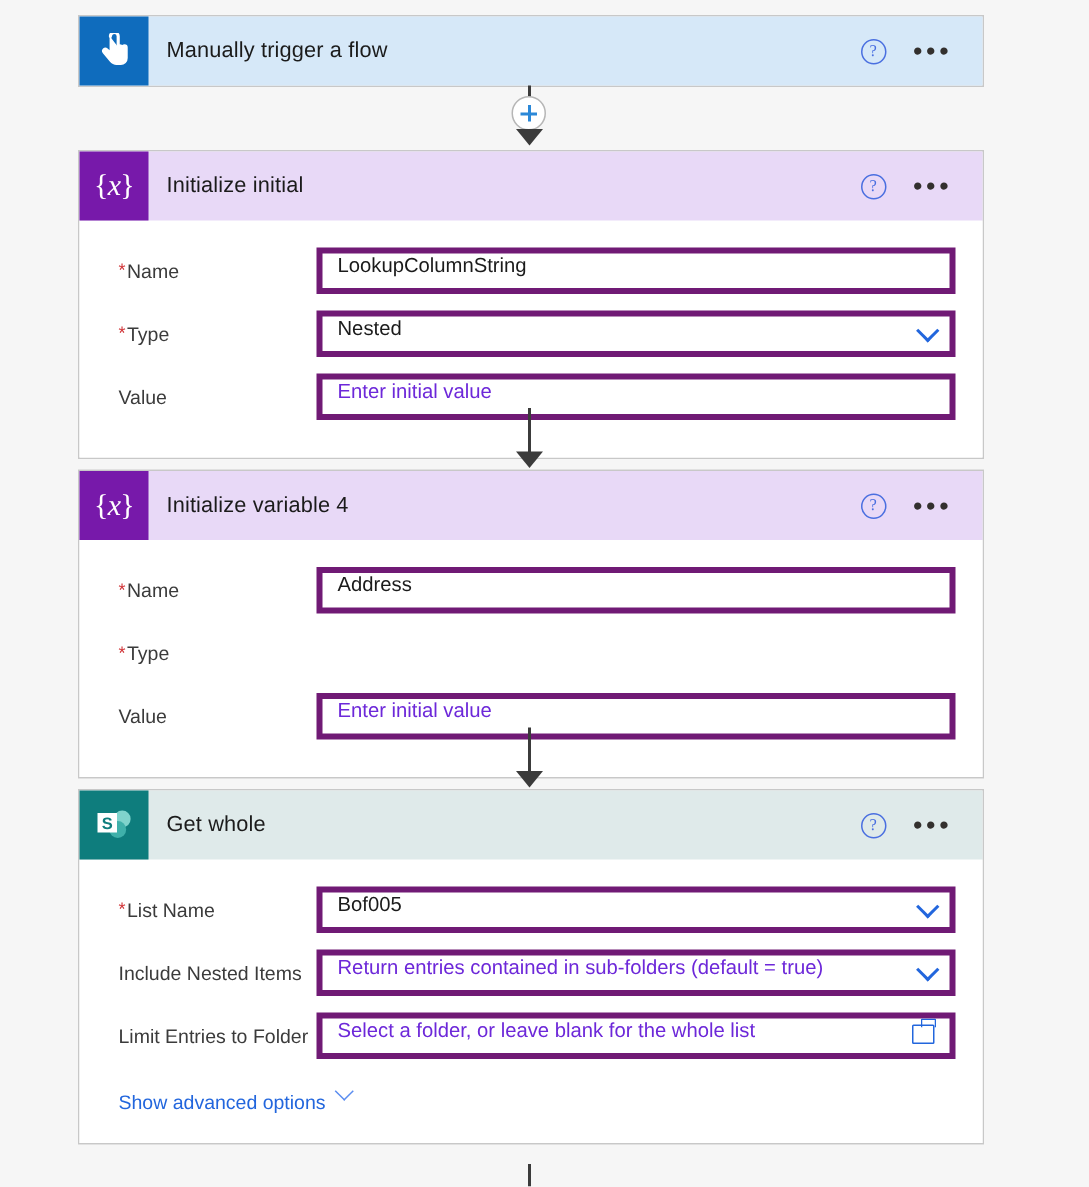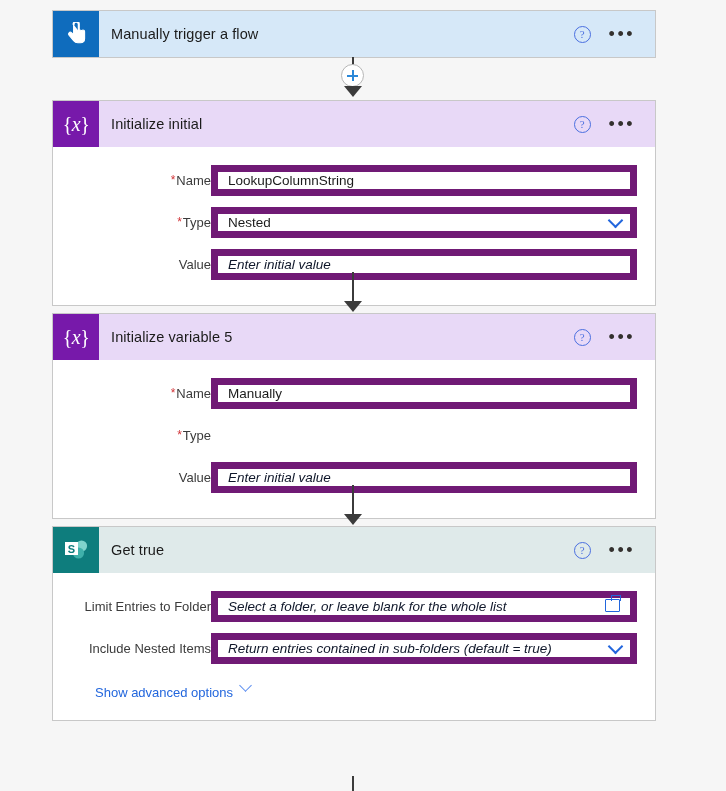--- a/index.html
+++ b/index.html
@@ -87,42 +87,41 @@
     min-height: 38px;
     margin-bottom: 4px;
   }
   .field-label {
     width: 140px;
     flex: 0 0 140px;
     font-size: 13px;
     color: #3b3b3b;
     padding-left: 8px;
     white-space: nowrap;
-    text-align: right;
   }
   .req-star {
     color: #d13438;
     font-size: 12px;
     vertical-align: top;
     margin-right: 1px;
   }
   .field-control {
     position: relative;
     flex: 1 1 auto;
     height: 31px;
-    border: 7px solid #701a75;
+    border: 4px solid #701a75;
     background: #fff;
     display: flex;
-    align-items: center;
+    align-items: flex-start;
     padding: 0 30px 0 10px;
     font-size: 13.5px;
     color: #1b1b1b;
   }
   .field-control.plain { padding-right: 10px; }
-  .field-control .ph { color: #0f172a; font-style: italic; }
+  .field-control .ph { color: #6d28d9; }
 
   .chev {
     position: absolute;
     right: 9px; top: 50%;
     width: 11px; height: 11px;
     margin-top: -7px;
     border-right: 2px solid #2266dd;
     border-bottom: 2px solid #2266dd;
     transform: rotate(45deg);
   }
@@ -178,21 +177,20 @@
     right: 16px; top: 11px;
     width: 13px; height: 9px;
     background: #6f9df5;
   }
 
   
   .adv-row {
     display: flex;
     gap: 8px;
     padding: 14px 0 2px 8px;
-    margin-left: 16px;
   }
   .adv-link {
     color: #2266dd;
     font-size: 13px;
     cursor: pointer;
   }
   .adv-chev {
     width: 9px; height: 9px;
     border-right: 1.6px solid #5b8df0;
     border-bottom: 1.6px solid #5b8df0;
@@ -307,32 +305,32 @@
   </div>
 
   <div class="conn" style="top:272px;height:32px;"></div>
   <div class="arrow-head" style="top:301px;"></div>
 
   <div class="card" style="top:313px;">
     <div class="card-header hdr-variable">
       <div class="card-icon ic-variable">
         <span class="glyph-var"><span class="br">{</span>x<span class="br">}</span></span>
       </div>
-      <div class="card-title">Initialize variable 5</div>
+      <div class="card-title">Initialize variable 4</div>
       <div class="header-actions">
         <div class="help-icon">?</div>
         <div class="ellipsis-icon">•••</div>
       </div>
     </div>
     <div class="card-body">
 
       <div class="field-row">
         <div class="field-label"><span class="req-star">*</span><span>Name</span></div>
         <div class="field-control plain">
-          <span>Manually</span>
+          <span>Address</span>
         </div>
       </div>
 
       <div class="field-row">
         <div class="field-label"><span class="req-star">*</span><span>Type</span></div>
       </div>
 
       <div class="field-row">
         <div class="field-label"><span>Value</span></div>
         <div class="field-control plain">
@@ -349,46 +347,53 @@
   <div class="card" style="top:526px;">
     <div class="card-header hdr-sharepoint">
       <div class="card-icon ic-sharepoint">
         <svg width="28" height="26" viewBox="0 0 28 26" aria-hidden="true">
           <circle cx="19.5" cy="9" r="5.6" fill="#7fd3cc"></circle>
           <circle cx="16.5" cy="16" r="5.6" fill="#3fb0aa"></circle>
           <rect x="3" y="5" width="13" height="13" fill="#ffffff"></rect>
           <text x="9.5" y="15.6" text-anchor="middle" font-family="Liberation Sans, sans-serif" font-size="11" font-weight="bold" fill="#0e7d7d">S</text>
         </svg>
       </div>
-      <div class="card-title">Get true</div>
+      <div class="card-title">Get whole</div>
       <div class="header-actions">
         <div class="help-icon">?</div>
         <div class="ellipsis-icon">•••</div>
       </div>
     </div>
     <div class="card-body">
 
 
+      <div class="field-row">
+        <div class="field-label"><span class="req-star">*</span><span>List Name</span></div>
+        <div class="field-control">
+          <span>Bof005</span>
+          <span class="chev"></span>
+        </div>
+      </div>
+
+      <div class="field-row">
+        <div class="field-label"><span>Include Nested Items</span></div>
+        <div class="field-control">
+          <span class="ph">Return entries contained in sub-folders (default = true)</span>
+          <span class="chev"></span>
+        </div>
+      </div>
 
       <div class="field-row">
         <div class="field-label"><span>Limit Entries to Folder</span></div>
         <div class="field-control">
           <span class="ph">Select a folder, or leave blank for the whole list</span>
           <span class="folder-ic"></span>
         </div>
       </div>
 
-      <div class="field-row">
-        <div class="field-label"><span>Include Nested Items</span></div>
-        <div class="field-control">
-          <span class="ph">Return entries contained in sub-folders (default = true)</span>
-          <span class="chev"></span>
-        </div>
-      </div>
-
       <div class="adv-row">
         <span class="adv-link">Show advanced options</span>
         <span class="adv-chev"></span>
       </div>
 
     </div>
   </div>
 
   <div class="conn" style="top:776px;height:15px;"></div>
 

